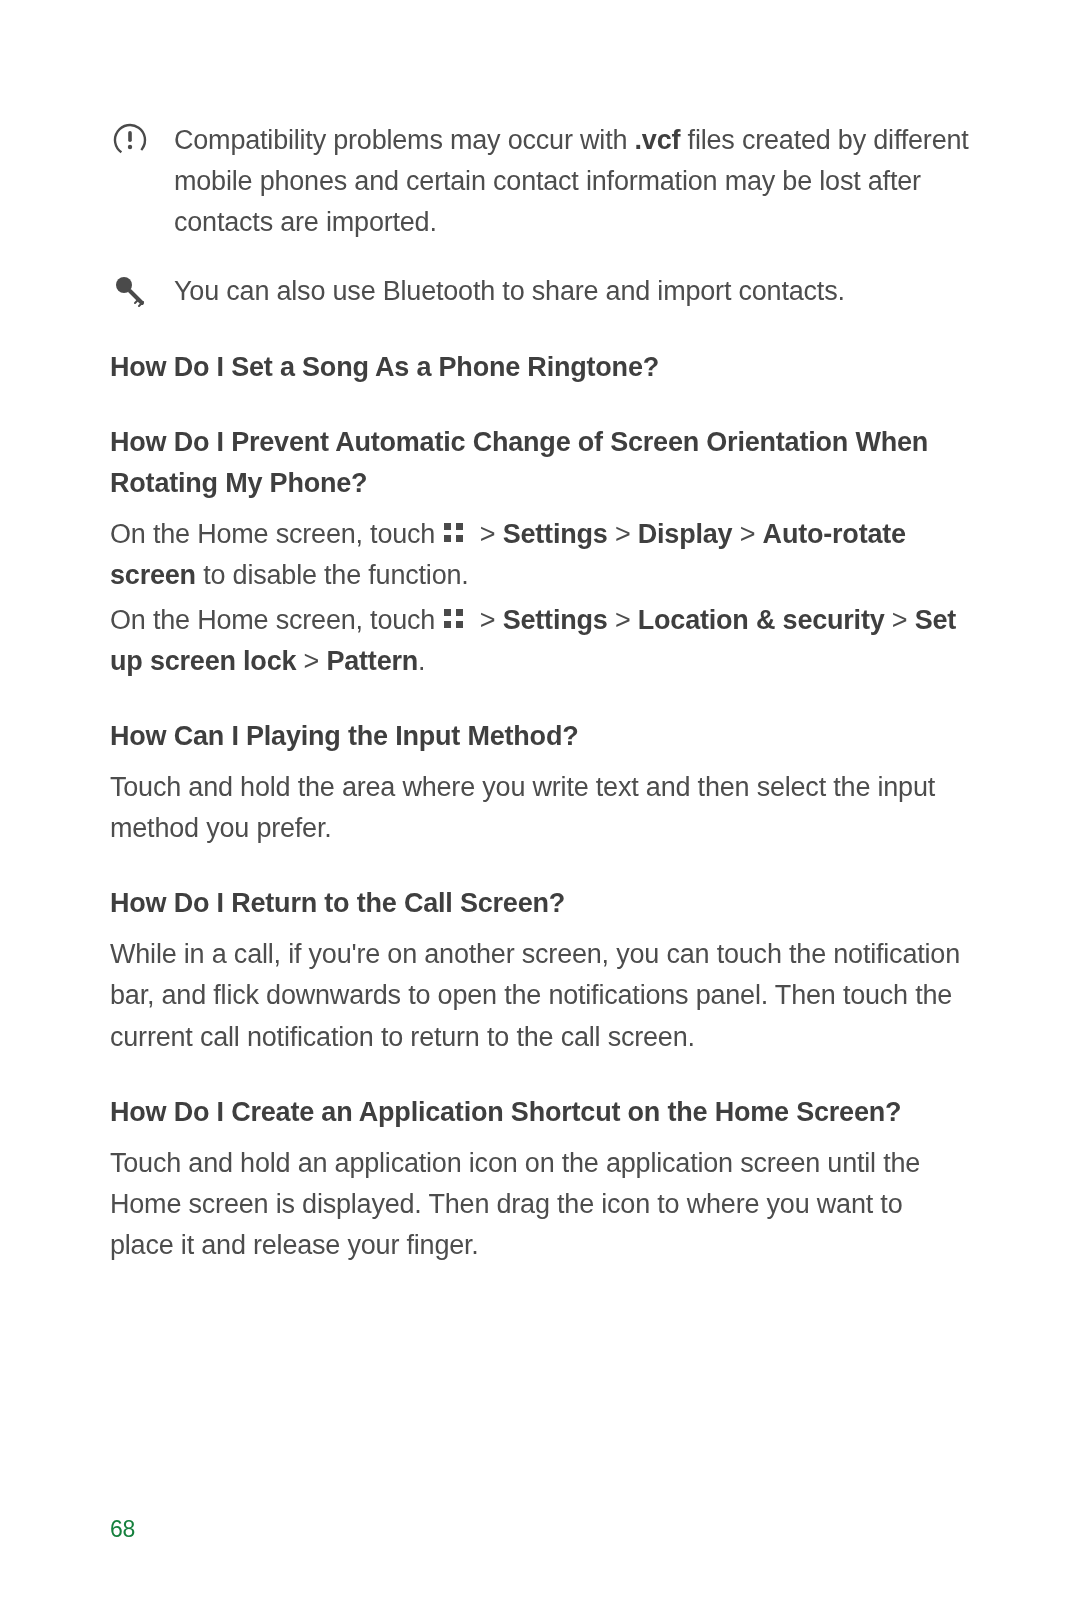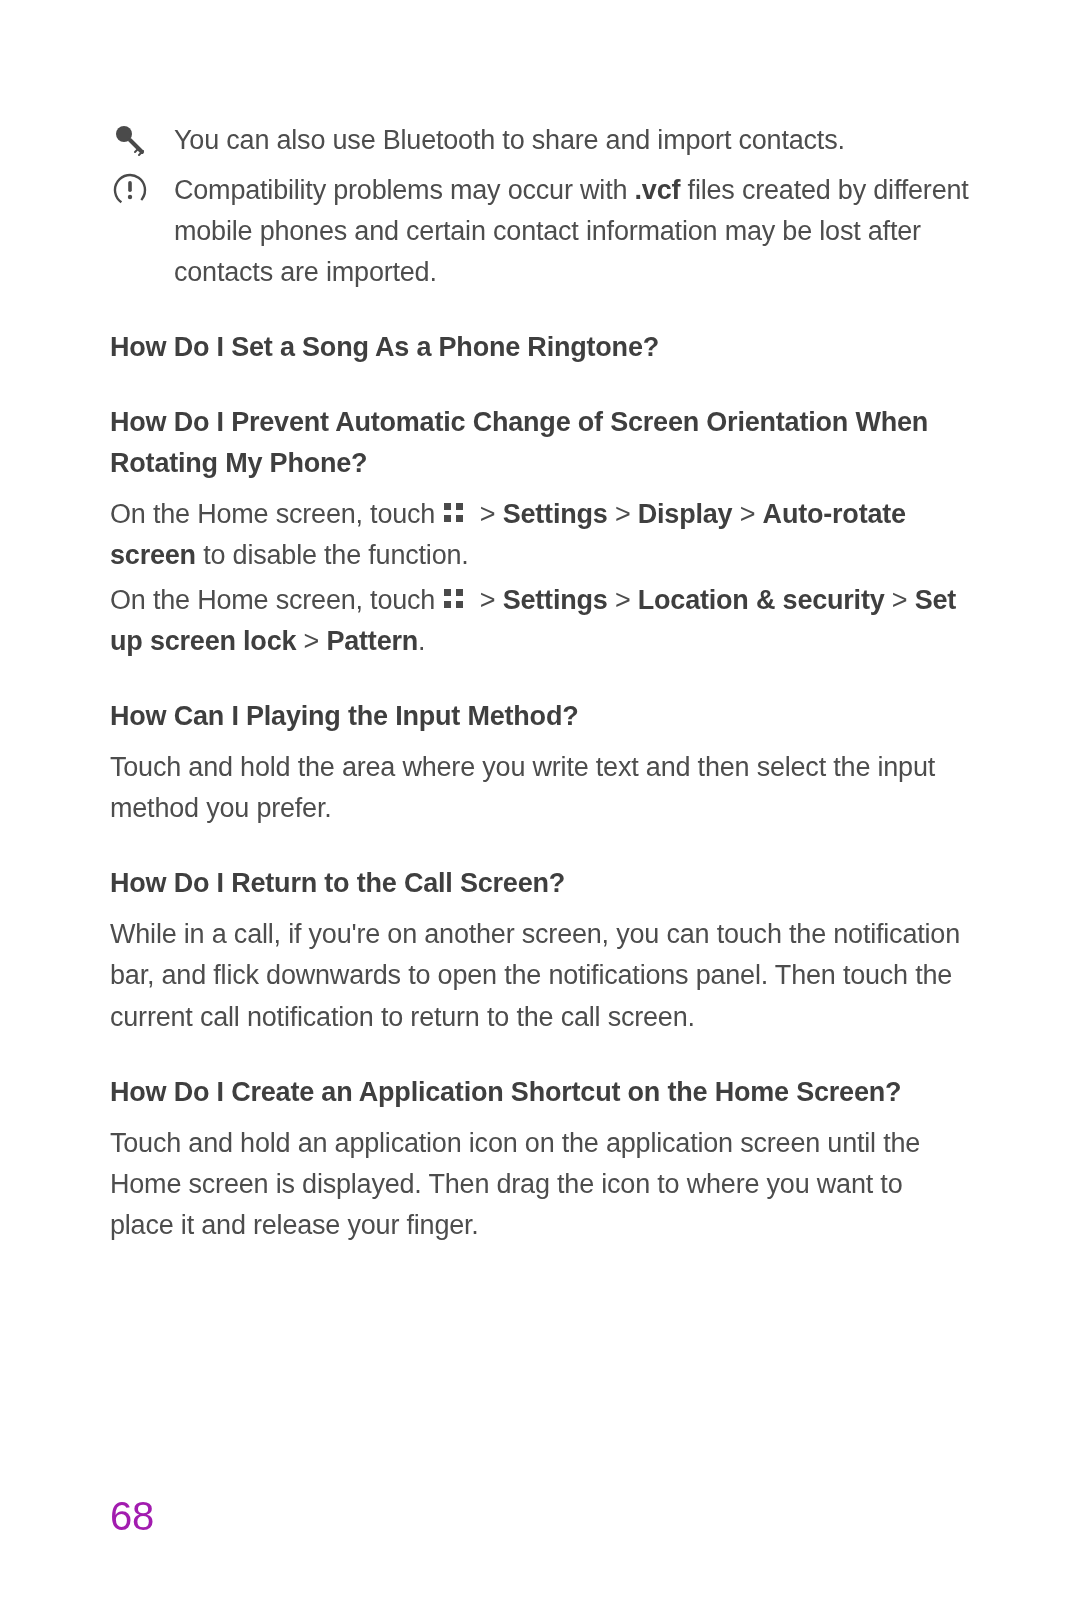--- a/index.html
+++ b/index.html
@@ -55,53 +55,53 @@
     vertical-align: -4px;
     width: 30px;
     height: 26px;
   }
   .inline-icon svg { width: 100%; height: 100%; }
 
   .page-num {
     position: absolute;
     left: 110px;
     bottom: 70px;
-    font-size: 40px;
-    color: #a21caf;
+    font-size: 23px;
+    color: #15803d;
     margin-top: 35px;
   }
 </style>
 </head>
 <body>
 
 <div class="page">
-
-  <div class="note-row" style="margin-bottom:8px;">
-    <span class="note-icon">
-      <svg viewBox="0 0 36 36">
-        <circle cx="12" cy="12" r="8" fill="#4a4a4a"></circle>
-        <line x1="18" y1="18" x2="30" y2="30" stroke="#4a4a4a" stroke-width="4" stroke-linecap="round"></line>
-        <line x1="23" y1="30" x2="27" y2="26" stroke="#4a4a4a" stroke-width="2" stroke-linecap="round"></line>
-        <line x1="27" y1="33" x2="31" y2="29" stroke="#4a4a4a" stroke-width="2" stroke-linecap="round"></line>
-      </svg>
-    </span>
-    <div class="note-body">You can also use Bluetooth to share and import contacts.</div>
-  </div>
 
   <div class="note-row">
     <span class="note-icon">
       <svg viewBox="0 0 36 36">
         <circle cx="18" cy="18" r="15" fill="none" stroke="#4a4a4a" stroke-width="2.4" stroke-dasharray="72 22" transform="rotate(125 18 18)"></circle>
         <rect x="16.2" y="9" width="3.6" height="11" rx="1.8" fill="#4a4a4a"></rect>
         <circle cx="18" cy="25" r="2.2" fill="#4a4a4a"></circle>
       </svg>
     </span>
     <div class="note-body">
       <span>Compatibility problems may occur with </span><span class="b">.vcf</span><span> files created by different mobile phones and certain contact information may be lost after contacts are imported.</span>
     </div>
+  </div>
+
+  <div class="note-row" style="margin-bottom:8px;">
+    <span class="note-icon">
+      <svg viewBox="0 0 36 36">
+        <circle cx="12" cy="12" r="8" fill="#4a4a4a"></circle>
+        <line x1="18" y1="18" x2="30" y2="30" stroke="#4a4a4a" stroke-width="4" stroke-linecap="round"></line>
+        <line x1="23" y1="30" x2="27" y2="26" stroke="#4a4a4a" stroke-width="2" stroke-linecap="round"></line>
+        <line x1="27" y1="33" x2="31" y2="29" stroke="#4a4a4a" stroke-width="2" stroke-linecap="round"></line>
+      </svg>
+    </span>
+    <div class="note-body">You can also use Bluetooth to share and import contacts.</div>
   </div>
 
   <div class="q">How Do I Set a Song As a Phone Ringtone?</div>
 
   <div class="q">How Do I Prevent Automatic Change of Screen Orientation When Rotating My Phone?</div>
   <p class="body">
     <span>On the Home screen, touch </span>
     <span class="inline-icon">
       <svg viewBox="0 0 30 26">
         <rect x="2" y="2" width="7" height="7" fill="#4a4a4a"></rect>

